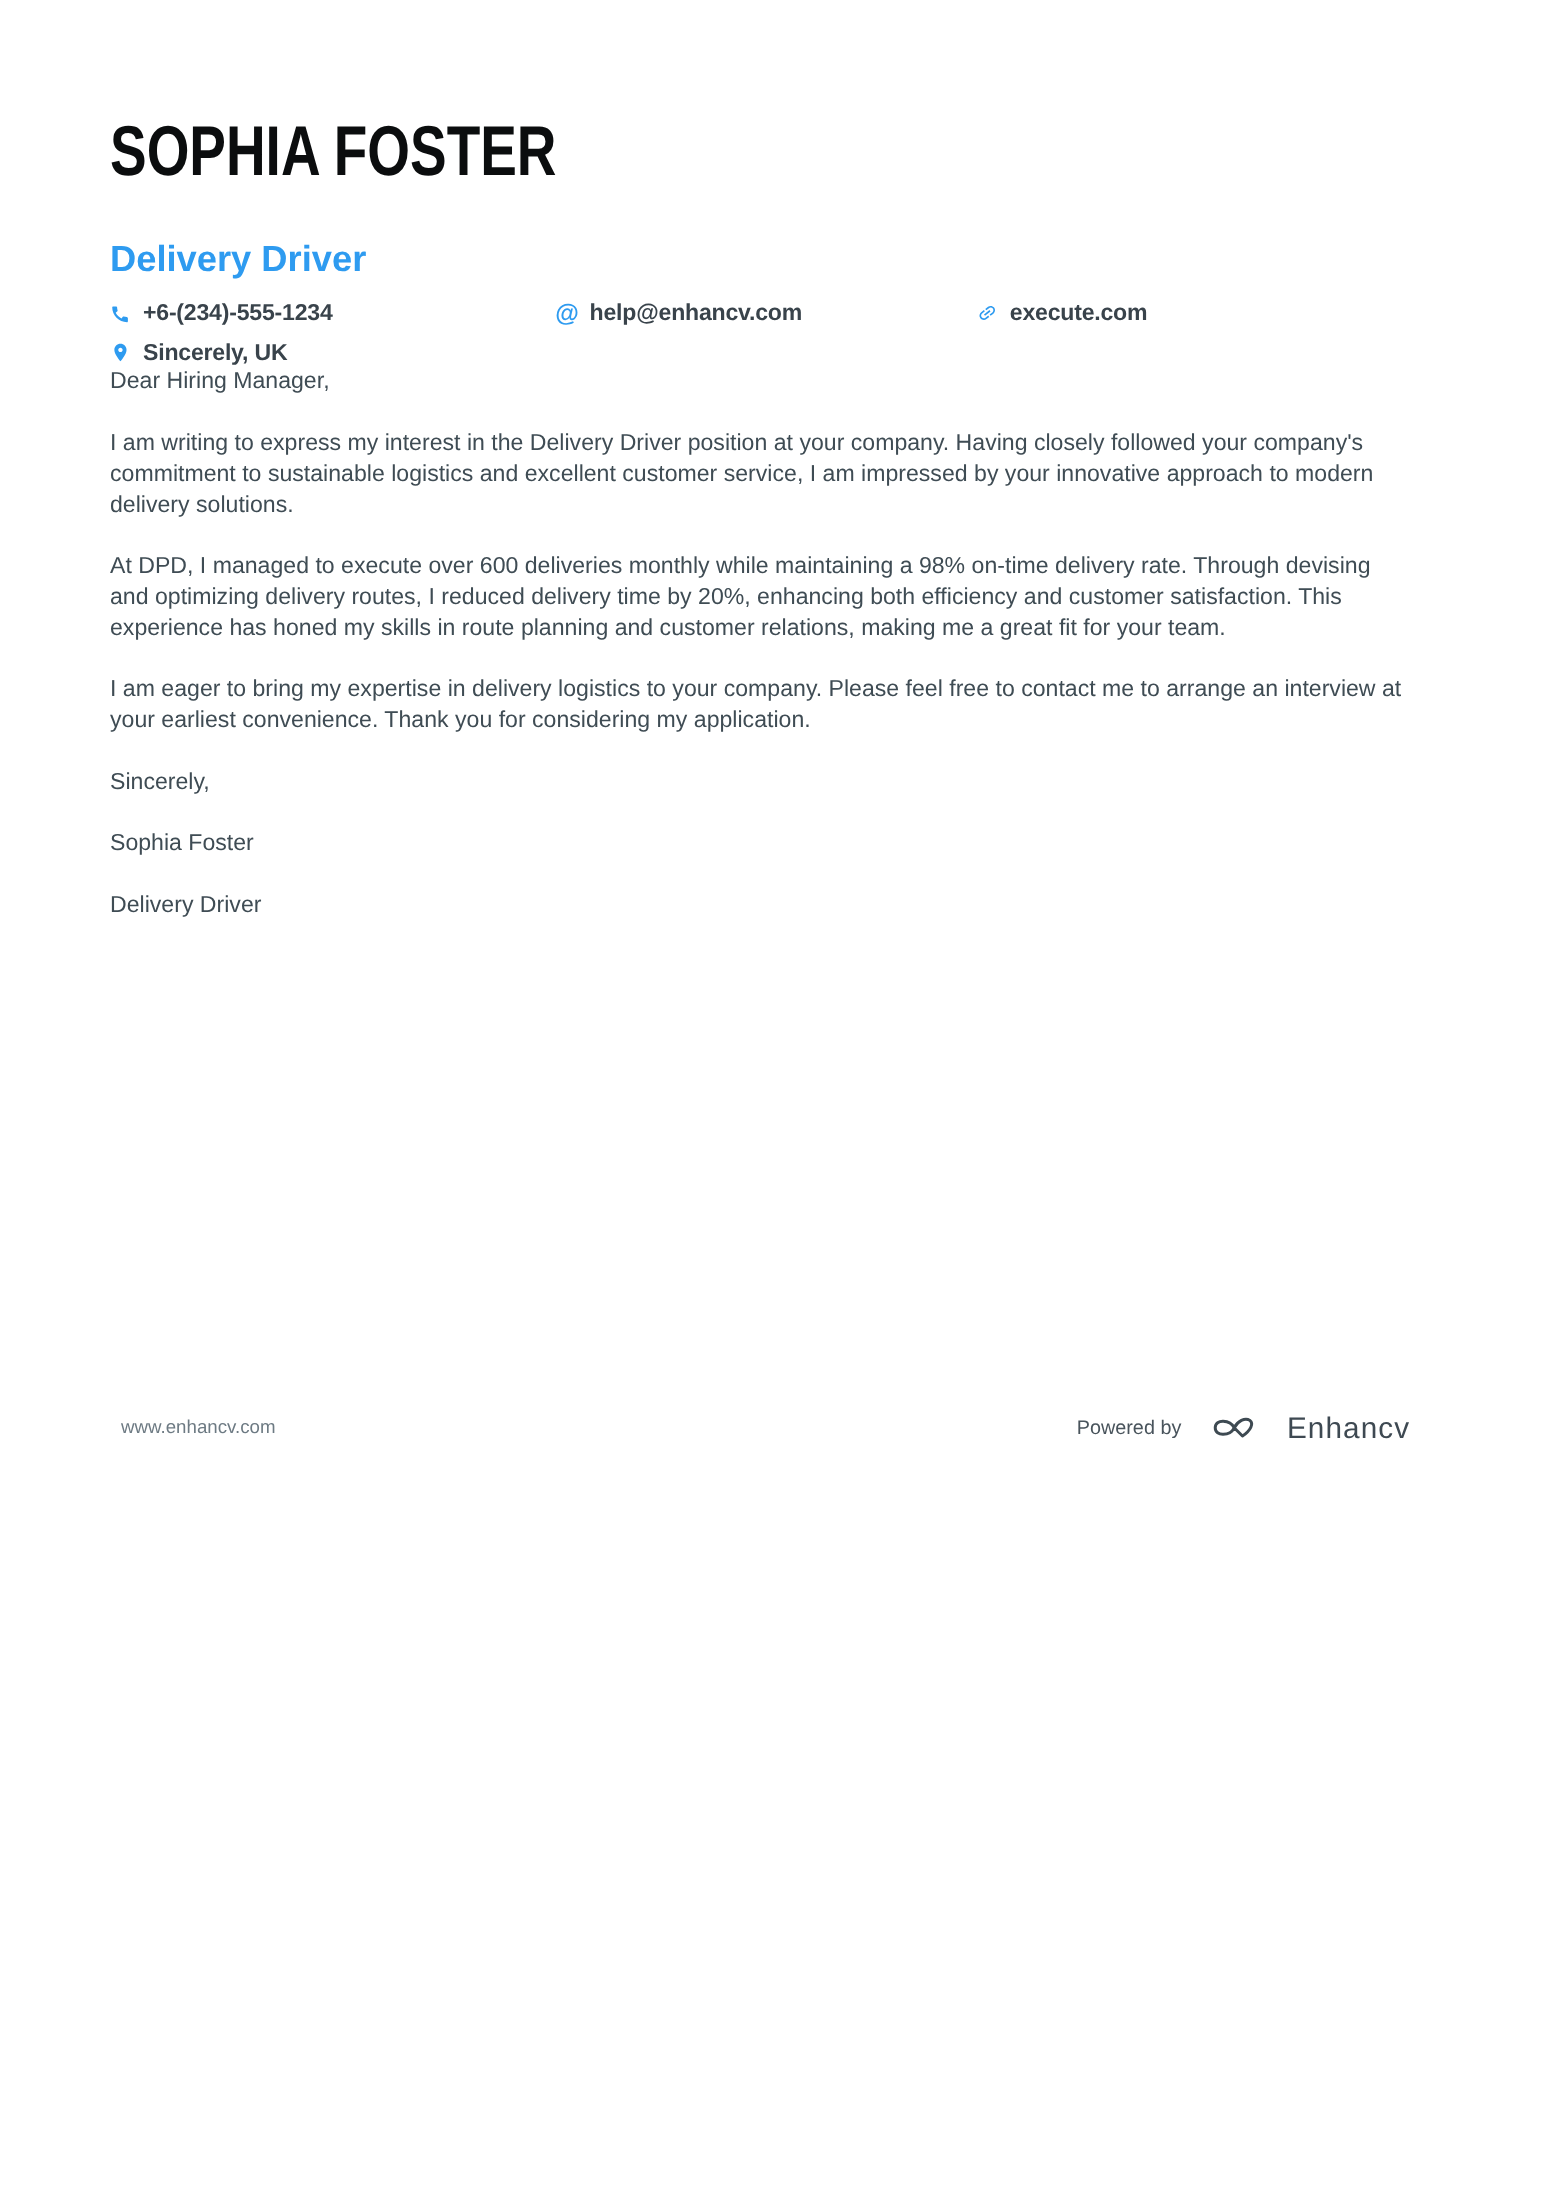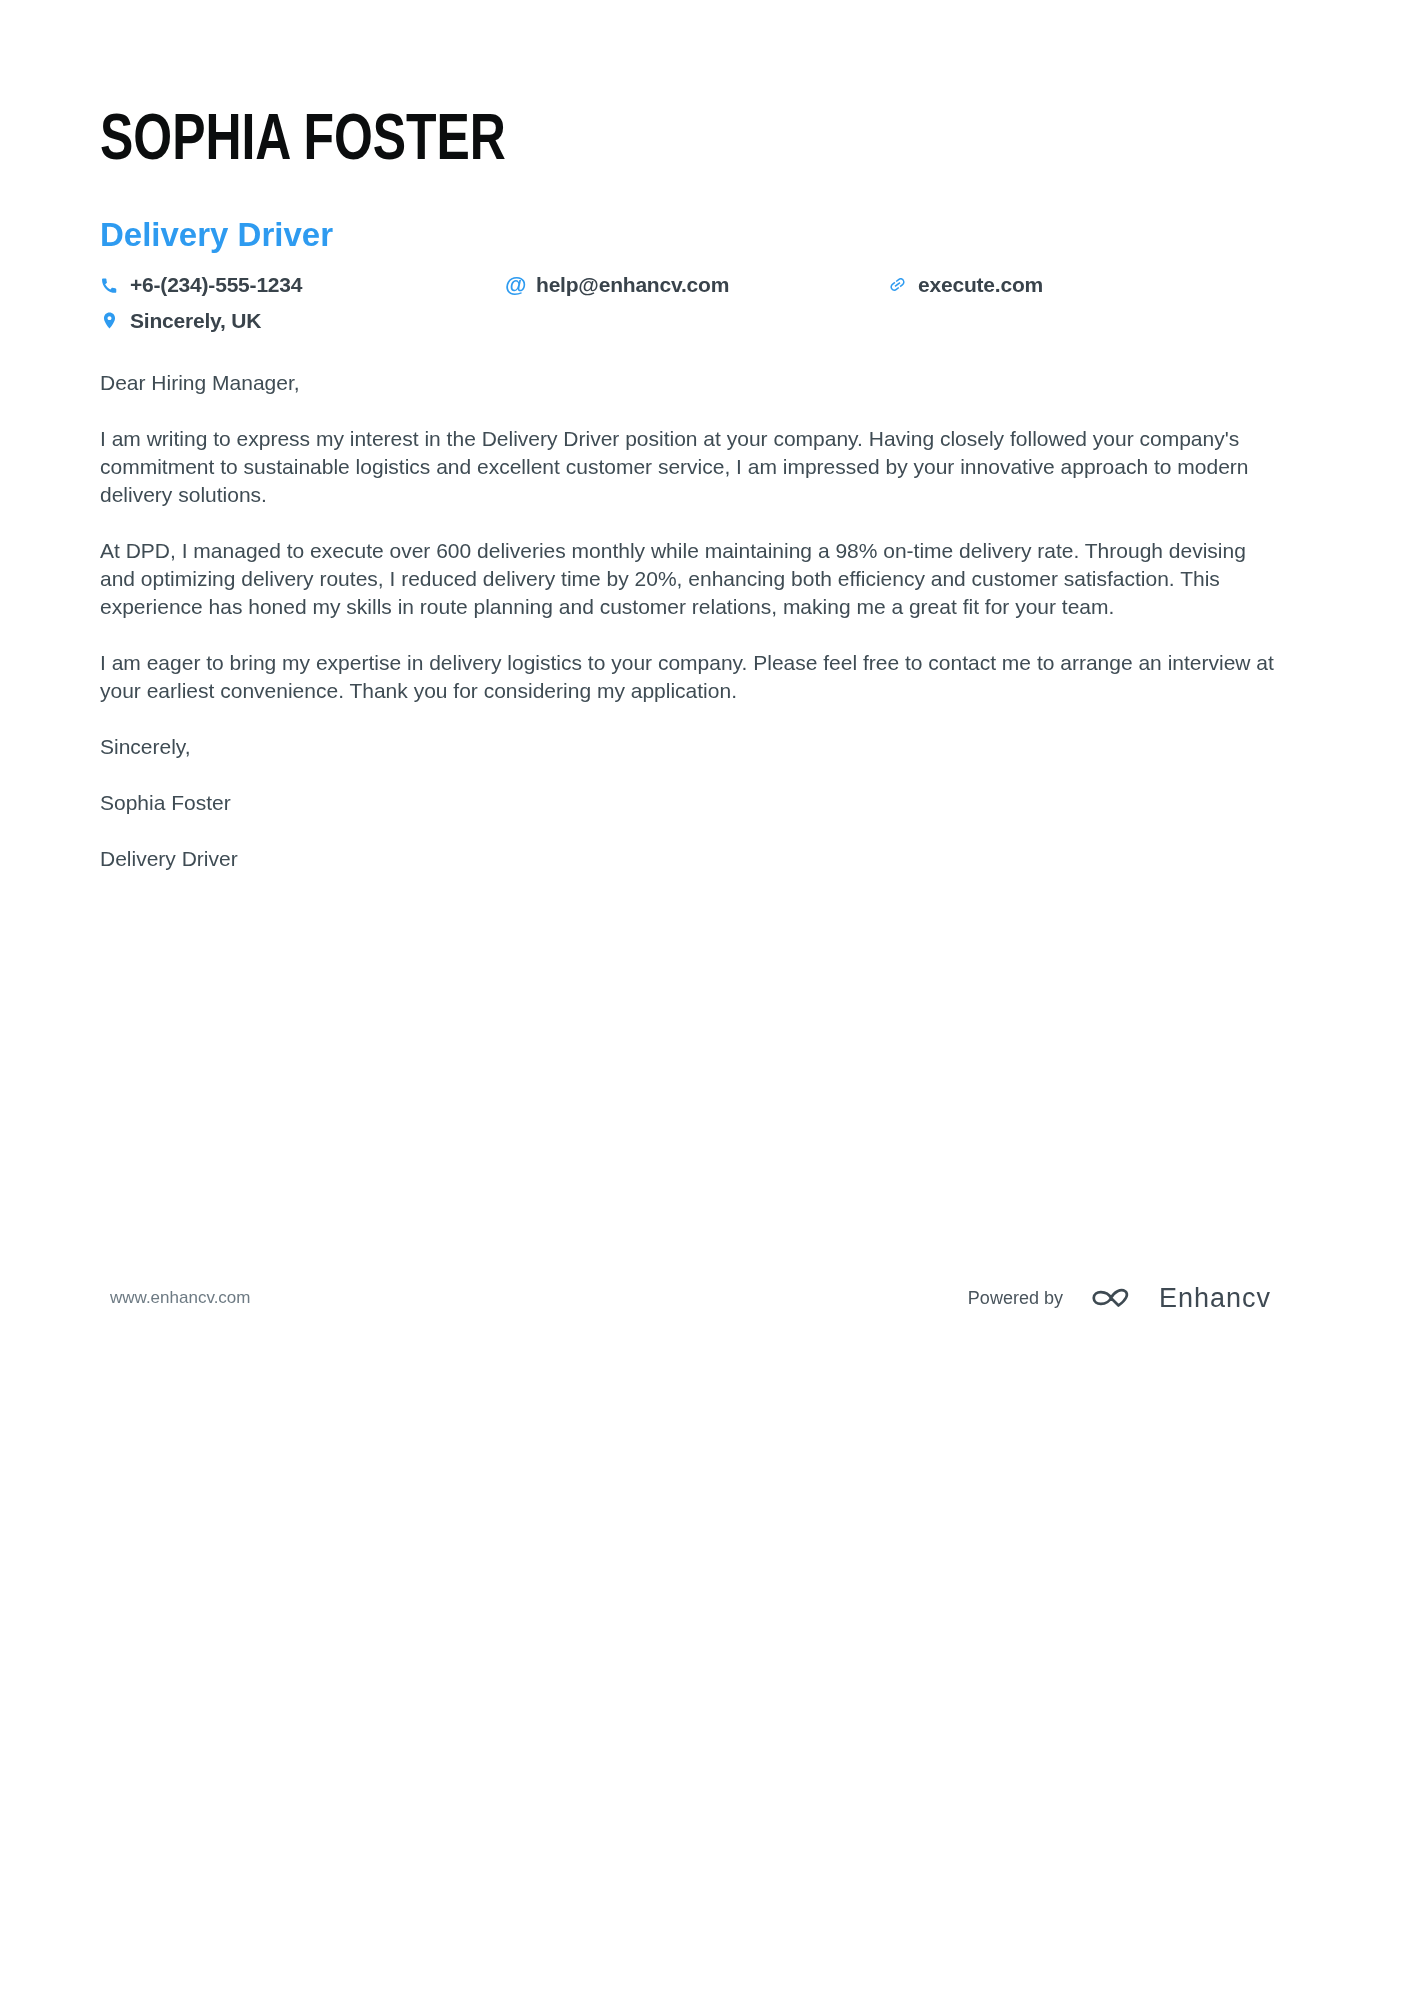--- a/index.html
+++ b/index.html
@@ -75,31 +75,30 @@
     color: #121416;
   }
   .section-head .squeeze {
     display: inline-block;
     transform: scaleX(0.82);
     transform-origin: 0 50%;
     white-space: nowrap;
   }
   
   .letter {
-    margin-top: 36px;
     font-size: 21px;
     line-height: 28px;
     color: #3f4c54;
   }
   .letter p { margin: 0 0 28px 0; }
   
   .footer {
     position: absolute;
     left: 110px;
-    right: 139px;
+    right: 128px;
     bottom: 84px;
     display: flex;
     justify-content: space-between;
     align-items: center;
   }
   .site-url {
     font-size: 17px;
     color: #6d7a83;
     text-decoration: none;
   }

